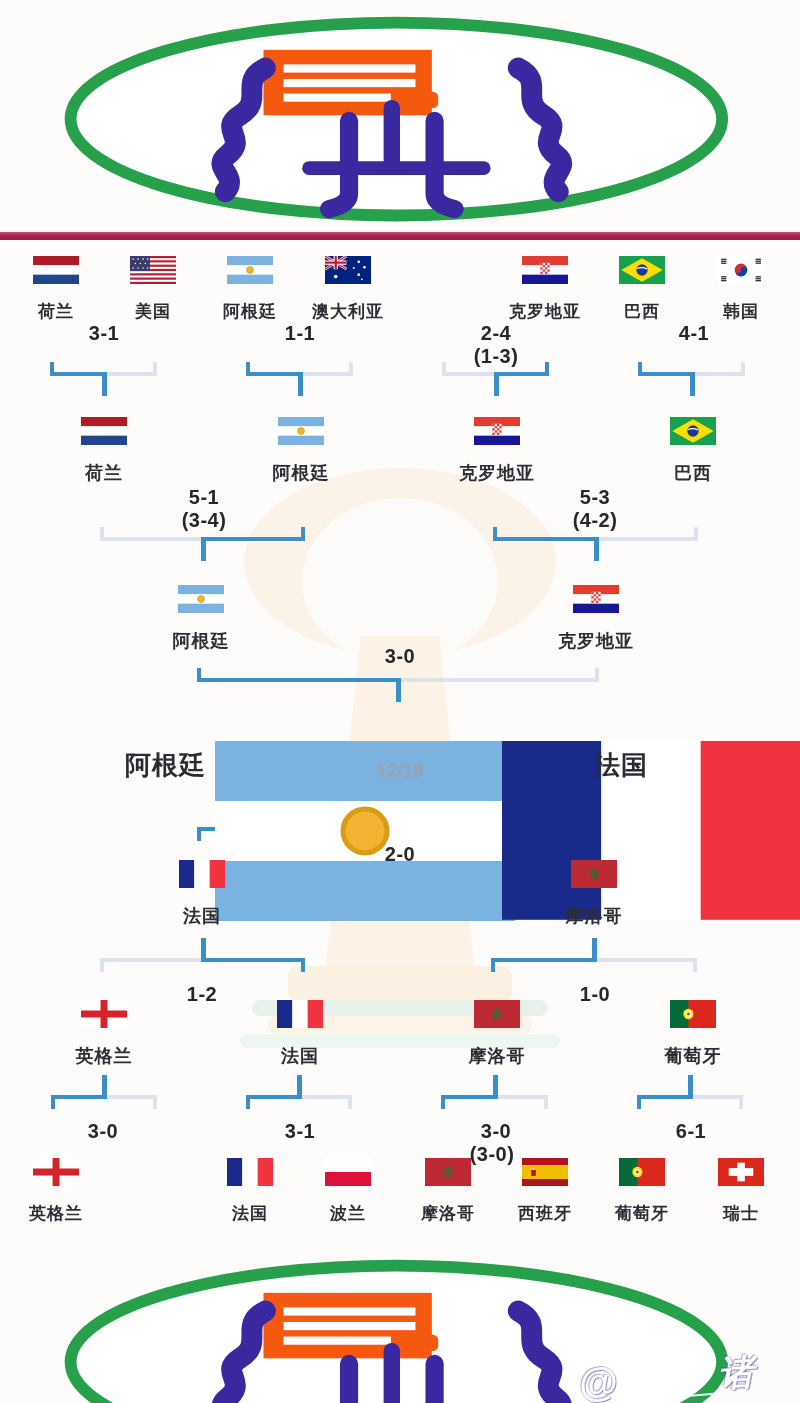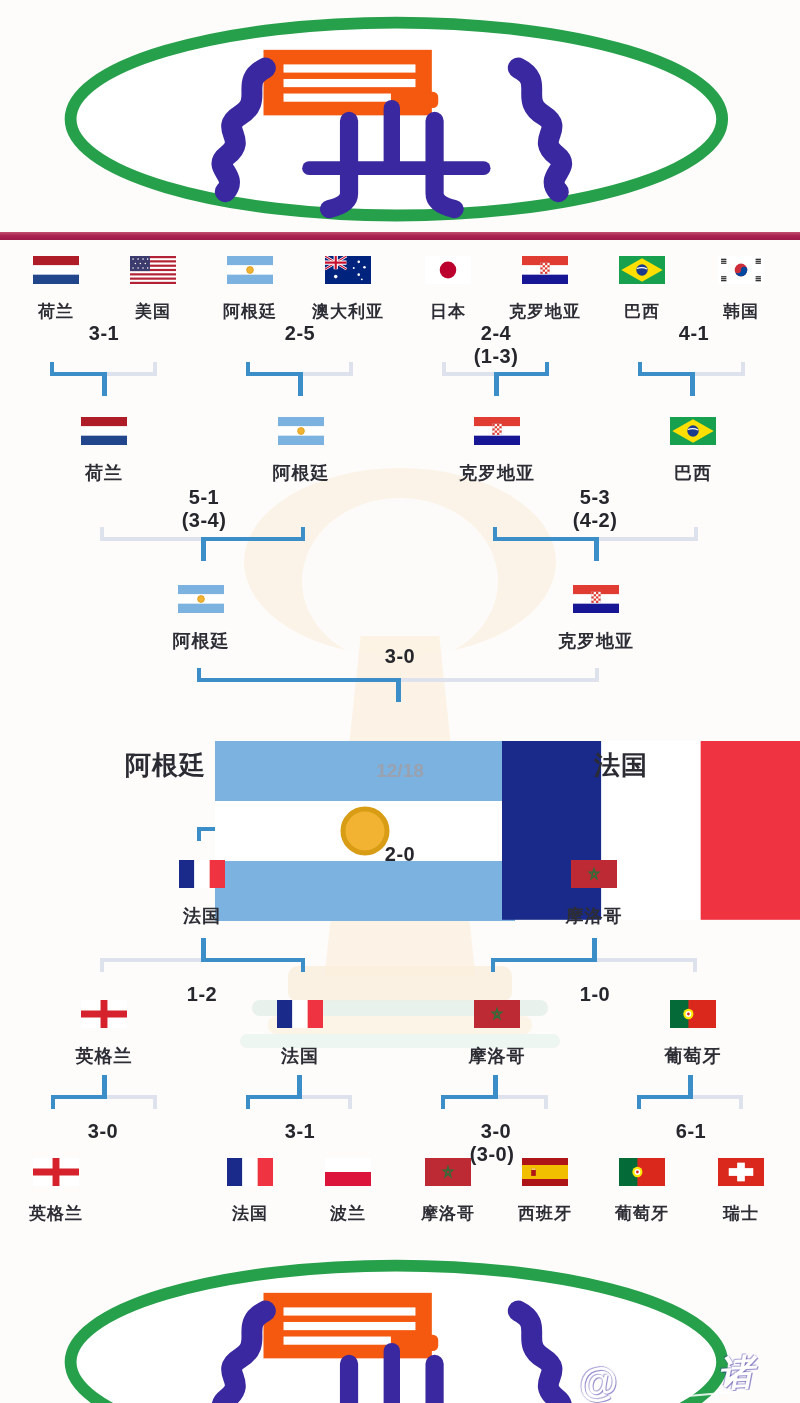--- a/index.html
+++ b/index.html
@@ -164,29 +164,20 @@
             <circle cx="44" cy="7.5" r="1.7"></circle>
             <circle cx="51.5" cy="14.5" r="1.7"></circle>
             <circle cx="44" cy="24" r="1.7"></circle>
             <circle cx="37.5" cy="15.5" r="1.3"></circle>
             <circle cx="48" cy="30" r="1.2"></circle>
           </g>
         </svg>
       </span>
     <span class="tname">澳大利亚</span>
   </div>
-  <div class="cell" style="left:448px;top:256px">
-    <span class="flag">
-        <svg viewBox="0 0 60 36" preserveAspectRatio="none" xmlns="http://www.w3.org/2000/svg">
-          <rect width="60" height="36" fill="#fff"></rect>
-          <circle cx="30" cy="18" r="10.8" fill="#BC002D"></circle>
-        </svg>
-      </span>
-    <span class="tname">日本</span>
-  </div>
   <div class="cell" style="left:545px;top:256px">
     <span class="flag">
         <svg viewBox="0 0 60 36" preserveAspectRatio="none" xmlns="http://www.w3.org/2000/svg">
           <rect width="60" height="12" fill="#E03C31"></rect>
           <rect y="12" width="60" height="12" fill="#fff"></rect>
           <rect y="24" width="60" height="12" fill="#171796"></rect>
           <rect x="24" y="9" width="12" height="14" fill="#fff" stroke="#c9c9d6" stroke-width=".6"></rect>
           <g fill="#E03C31">
             <rect x="24" y="9" width="3" height="2.8"></rect>
             <rect x="30" y="9" width="3" height="2.8"></rect>
@@ -233,21 +224,21 @@
             <rect x="49" y="26" width="7" height="1.5"></rect>
             <rect x="49" y="28.5" width="7" height="1.5"></rect>
             <rect x="49" y="31" width="7" height="1.5"></rect>
           </g>
         </svg>
       </span>
     <span class="tname">韩国</span>
   </div>
 
   <div class="score" style="left:104px;top:322px">3-1</div>
-  <div class="score" style="left:300px;top:322px">2-5</div>
+  <div class="score" style="left:300px;top:322px">1-1</div>
   <div class="score" style="left:496px;top:322px">2-4</div>
   <div class="score" style="left:496px;top:345px">(1-3)</div>
   <div class="score" style="left:694px;top:322px">4-1</div>
 
   <div class="conn down wl" style="left:50px;top:362px;width:107px">
       <i class="bar l"></i>
       <i class="bar r"></i>
       <i class="tick l"></i>
       <i class="tick r"></i>
       <i class="stub"></i>

